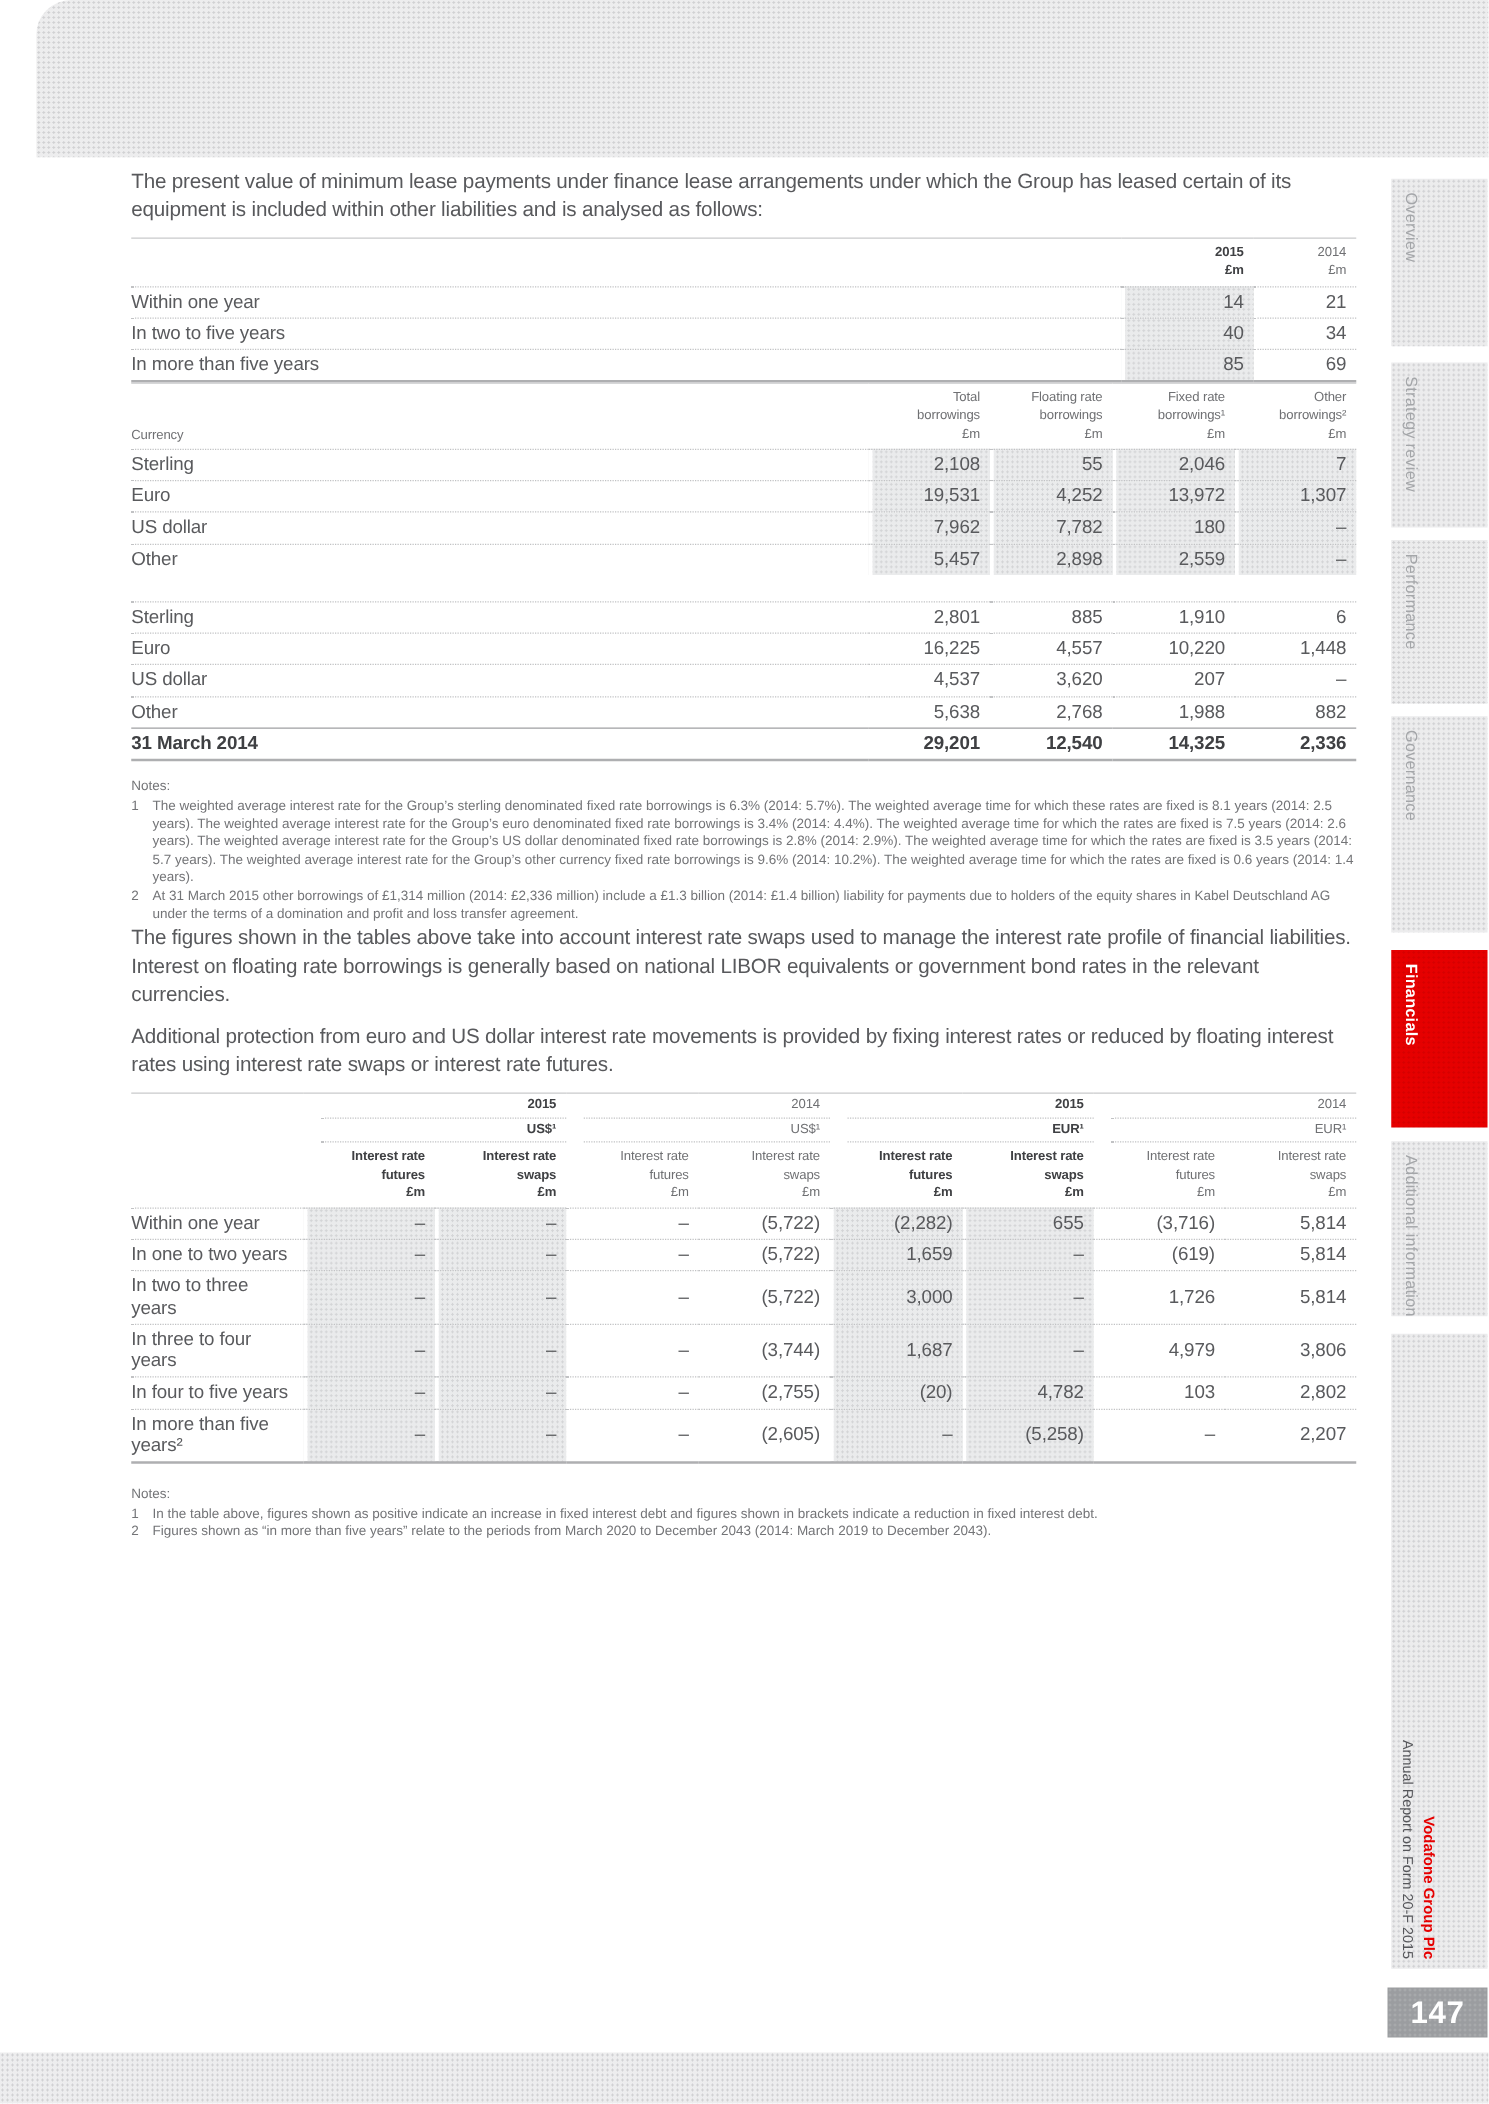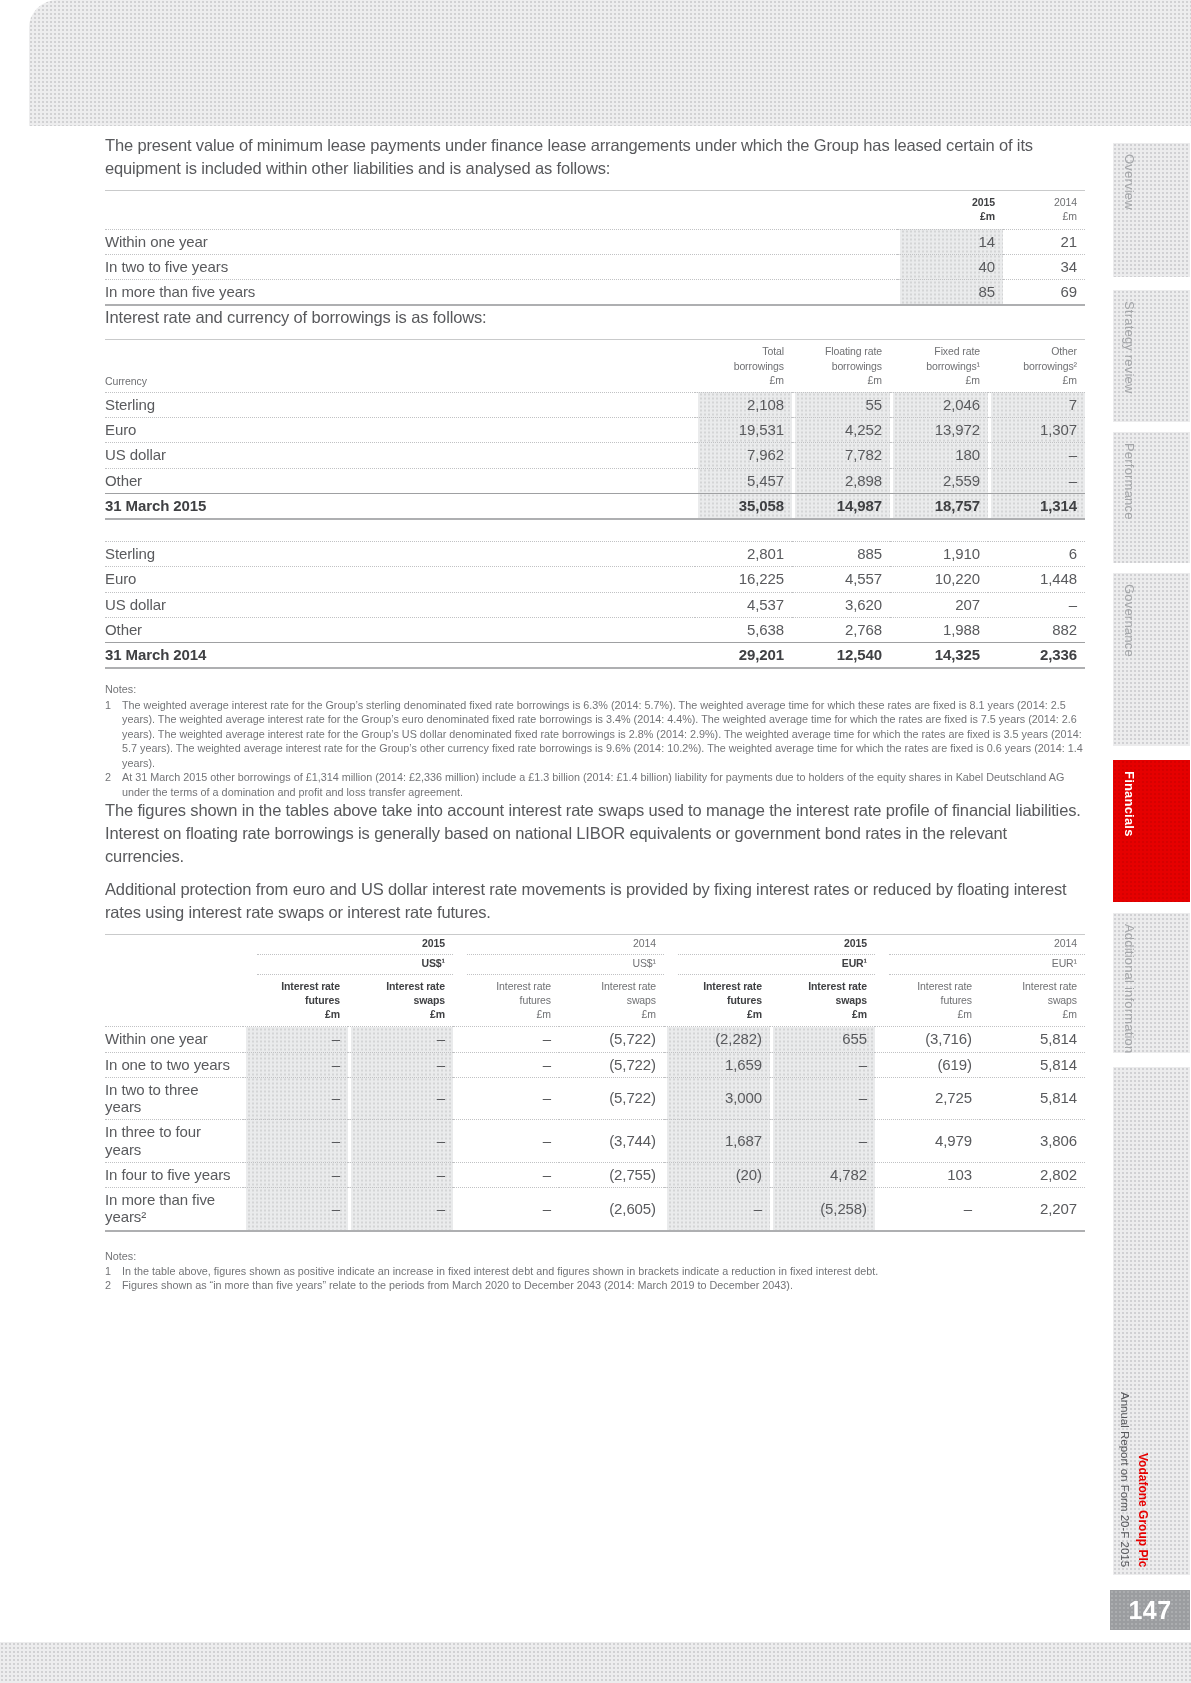--- a/index.html
+++ b/index.html
@@ -91,21 +91,20 @@
             <td class="num">34</td>
           </tr>
           <tr class="datarow">
             <td class="rowlabel">In more than five years</td>
             <td class="num shade">85</td>
             <td class="num">69</td>
           </tr>
         </tbody>
       </table>
 
-    <p class="body heading-gap">Interest rate and currency of borrowings is as follows:</p>
     <table class="fintab" id="borrowings-table">
         <colgroup>
           <col style="width: 590px;">
           <col style="width: 97px;">
           <col style="width: 98px;">
           <col style="width: 98px;">
           <col style="width: 97px;">
         </colgroup>
         <thead>
           <tr>
@@ -154,27 +153,20 @@
             <td class="num shade">180</td>
             <td class="num shade">–</td>
           </tr>
           <tr class="datarow">
             <td class="rowlabel">Other</td>
             <td class="num shade">5,457</td>
             <td class="num shade">2,898</td>
             <td class="num shade">2,559</td>
             <td class="num shade">–</td>
           </tr>
-          <tr class="totalrow">
-            <td class="rowlabel">31 March 2015</td>
-            <td class="num shade">35,058</td>
-            <td class="num shade">14,987</td>
-            <td class="num shade">18,757</td>
-            <td class="num shade">1,314</td>
-          </tr>
           <tr class="spacer">
             <td colspan="5"></td>
           </tr>
           <tr class="datarow">
             <td class="rowlabel">Sterling</td>
             <td class="num">2,801</td>
             <td class="num">885</td>
             <td class="num">1,910</td>
             <td class="num">6</td>
           </tr>
@@ -333,21 +325,21 @@
             <td class="num">5,814</td>
           </tr>
           <tr class="datarow">
             <td class="rowlabel">In two to three years</td>
             <td class="num shade">–</td>
             <td class="num shade">–</td>
             <td class="num">–</td>
             <td class="num">(5,722)</td>
             <td class="num shade">3,000</td>
             <td class="num shade">–</td>
-            <td class="num">2,725</td>
+            <td class="num">1,726</td>
             <td class="num">5,814</td>
           </tr>
           <tr class="datarow">
             <td class="rowlabel">In three to four years</td>
             <td class="num shade">–</td>
             <td class="num shade">–</td>
             <td class="num">–</td>
             <td class="num">(3,744)</td>
             <td class="num shade">1,687</td>
             <td class="num shade">–</td>

